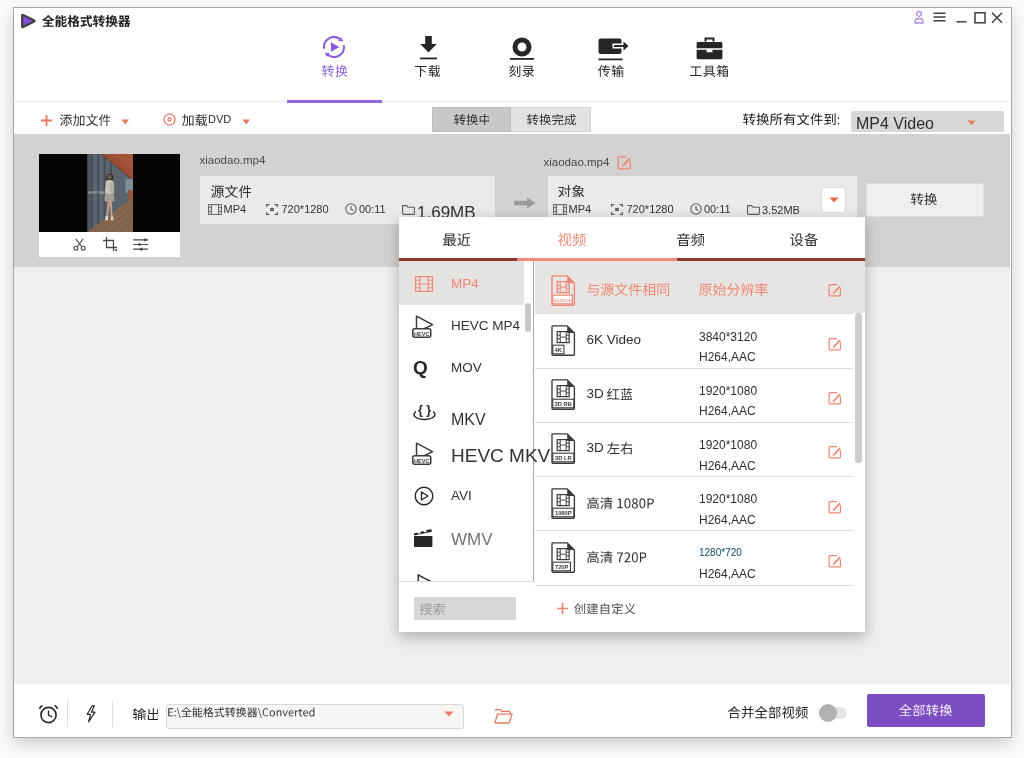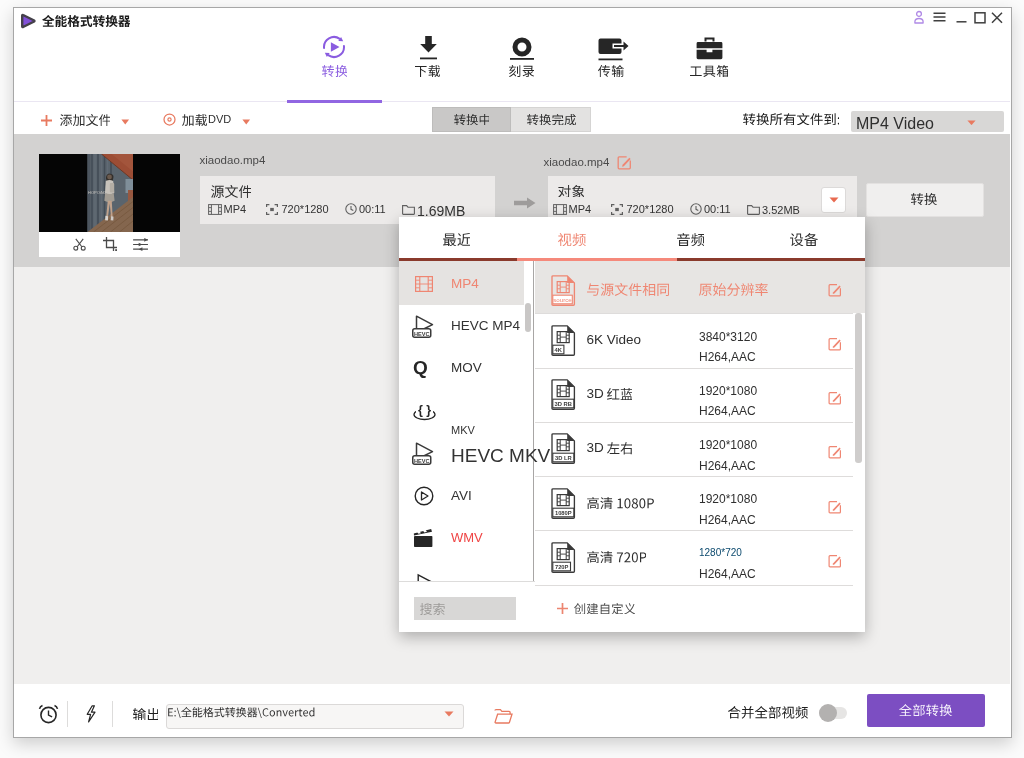--- a/index.html
+++ b/index.html
@@ -188,21 +188,21 @@
     </svg>
     <div class="lat" style="left:281.5px;top:202.5px;font-size:11px;color:#333">720*1280</div>
     <svg class="abs" style="left:344.5px;top:203px" width="12" height="12" viewBox="0 0 12 12">
       <circle cx="6" cy="6" r="5.2" fill="none" stroke="#606060" stroke-width="1.1"></circle>
       <path d="M6,3 V6.3 L8.3,7.4" fill="none" stroke="#606060" stroke-width="1.1"></path>
     </svg>
     <div class="lat" style="left:359.0px;top:202.5px;font-size:11px;color:#333">00:11</div>
     <svg class="abs" style="left:401.5px;top:203.5px" width="13" height="11" viewBox="0 0 13 11">
       <path d="M0.6,1.6 h4 l1.4,1.6 h6.4 v6.6 a0.6,0.6 0 0 1 -0.6,0.6 h-10.6 a0.6,0.6 0 0 1 -0.6,-0.6 z" fill="none" stroke="#606060" stroke-width="1.1"></path>
     </svg>
-    <div class="lat" style="left:417.0px;top:202.5px;font-size:14px;color:#333">1.69MB</div>
+    <div class="lat" style="left:417.0px;top:202.5px;font-size:17px;color:#333">1.69MB</div>
 <svg class="abs" style="left:513.5px;top:196.5px" width="22" height="12" viewBox="0 0 22 12">
       <path d="M0,3.8 h13 V0.4 l8.5,5.6 -8.5,5.6 V8.2 H0 z" fill="#9e9c9b"></path>
     </svg>
 <div class="lat" style="left:543.5px;top:155.5px;font-size:11.5px;color:#4a4a4a">xiaodao.mp4</div>
 <svg class="abs" style="left:616.5px;top:155px" width="15" height="15" viewBox="0 0 14 14">
       <path d="M12.4,5.2 V12 a0.9,0.9 0 0 1 -0.9,0.9 H2 A0.9,0.9 0 0 1 1.1,12 V2.6 A0.9,0.9 0 0 1 2,1.7 h7" fill="none" stroke="#ef8672" stroke-width="1.2"></path>
       <path d="M5.2,9.2 l6.3,-6.6 1.2,1.2 -6.3,6.6 -1.7,0.5 z" fill="#ef8672"></path>
     </svg>
 <div class="abs" style="left:547.5px;top:175.5px;width:309px;height:48.5px;background:#eceae9;"></div>
 <svg class="abs" style="left:557.5px;top:184.5px" width="26.7" height="12.9" viewBox="0 0 26.71 12.92">
@@ -304,38 +304,38 @@
       <text x="9.7" y="20.6" font-size="5.6" font-weight="bold" text-anchor="middle" fill="#3a3a3a" font-family="Liberation Sans">HEVC</text>
     </svg>
 <div class="lat" style="left:451px;top:317.5px;font-size:13.5px;color:#333333">HEVC MP4</div>
 <div class="lat" style="left:413px;top:356.5px;font-size:19px;font-weight:bold;color:#262626;font-family:'Liberation Sans'">Q</div>
 <div class="lat" style="left:451px;top:360px;font-size:13.5px;color:#333333">MOV</div>
 <svg class="abs" style="left:412px;top:401px" width="25" height="20" viewBox="0 0 25 20">
       <ellipse cx="12.5" cy="13.5" rx="10.5" ry="5" fill="none" stroke="#262626" stroke-width="1.3"></ellipse>
       <rect x="4" y="2" width="17" height="13" fill="#fff"></rect>
       <text x="12.5" y="13" font-size="12.5" font-weight="bold" text-anchor="middle" fill="#262626" font-family="Liberation Sans">{ }</text>
     </svg>
-<div class="lat" style="left:451px;top:424px;font-size:11px;color:#333333">MKV</div>
+<div class="lat" style="left:451px;top:411px;font-size:16px;color:#333333">MKV</div>
 <svg class="abs" style="left:412px;top:442px" width="25" height="23" viewBox="0 0 25 23">
       <path d="M4.5,1.2 L20.5,9.6 6.5,16.5 4.5,16.5 Z" fill="none" stroke="#3a3a3a" stroke-width="1.5" stroke-linejoin="round"></path>
       <rect x="0.75" y="13.75" width="18" height="8.5" rx="2" fill="#fff" stroke="#3a3a3a" stroke-width="1.5"></rect>
       <text x="9.7" y="20.6" font-size="5.6" font-weight="bold" text-anchor="middle" fill="#3a3a3a" font-family="Liberation Sans">HEVC</text>
     </svg>
 <div class="lat" style="left:451px;top:445px;font-size:19px;color:#333333">HEVC MKV</div>
 <svg class="abs" style="left:414px;top:486px" width="20" height="20" viewBox="0 0 20 20">
       <circle cx="10" cy="10" r="8.8" fill="none" stroke="#262626" stroke-width="1.4"></circle>
       <path d="M7.5,6 L14,10 7.5,14 Z" fill="none" stroke="#262626" stroke-width="1.3" stroke-linejoin="round"></path>
     </svg>
 <div class="lat" style="left:451px;top:487.5px;font-size:13.5px;color:#333333">AVI</div>
 <svg class="abs" style="left:413px;top:529px" width="21" height="19" viewBox="0 0 21 19">
       <path d="M1,6.5 l18,-3.8 -0.9,-2.7 -17.3,4.5 z" fill="#262626"></path>
       <path d="M3,1.6 l2.4,3.2 2.6,-0.6 -2.4,-3.2 z M9,0.4 l2.4,3 2.6,-0.6 -2.4,-3 z" fill="#fff"></path>
       <rect x="1" y="7" width="18.4" height="11" rx="0.8" fill="#262626"></rect>
     </svg>
-<div class="lat" style="left:451px;top:530px;font-size:13px;color:#ef4444">WMV</div>
+<div class="lat" style="left:451px;top:530px;font-size:17px;color:#737373">WMV</div>
 <svg class="abs" style="left:416.5px;top:573px" width="17" height="8.7" viewBox="0 0 17 8.7">
       <path d="M1.2,8.7 L1.2,1.8 L14,8.7" fill="none" stroke="#262626" stroke-width="1.4"></path>
     </svg>
 <div class="lat" style="left:451px;top:577.5px;font-size:13.5px;color:#333;height:4.2px;overflow:hidden">M4V</div>
 <div class="abs" style="left:399px;top:580.5px;width:135.5px;height:1px;background:#dddcdb"></div>
 <div class="abs" style="left:534.5px;top:261px;width:330px;height:52.3px;background:#e7e5e3;"></div>
 <div class="abs" style="left:534.5px;top:313.3px;width:318.5px;height:1px;background:#dedcdb"></div>
 <div class="abs" style="left:534.5px;top:367.5px;width:318.5px;height:1px;background:#dedcdb"></div>
 <div class="abs" style="left:534.5px;top:421.8px;width:318.5px;height:1px;background:#dedcdb"></div>
 <div class="abs" style="left:534.5px;top:476.0px;width:318.5px;height:1px;background:#dedcdb"></div>

